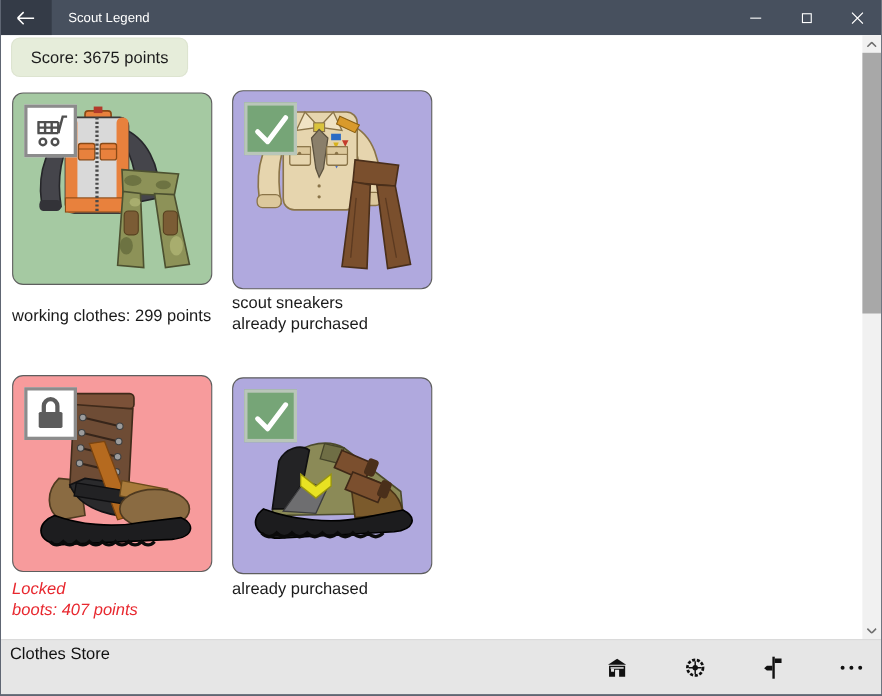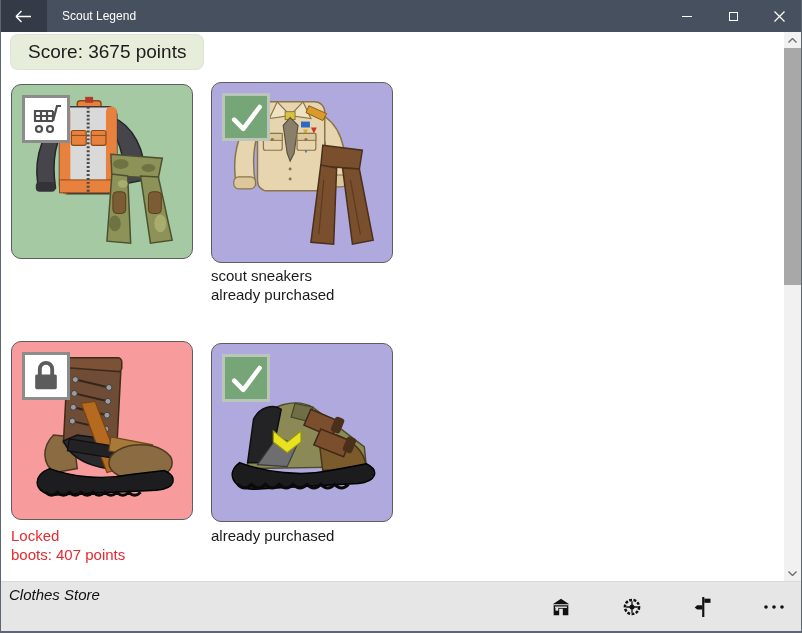--- a/index.html
+++ b/index.html
@@ -14,48 +14,48 @@
   .back-btn{ width:47px; height:32px; background:#343b47; display:flex; align-items:center; justify-content:center; cursor:pointer; }
   .title-text{ color:#ffffff; font-size:12px; line-height:32px; margin-left:15px; flex:1; white-space:nowrap; }
   .win-controls{ display:flex; }
   .win-btn{ width:46px; height:32px; display:flex; align-items:center; justify-content:center; cursor:pointer; }
   .min-glyph{ width:10px; height:1px; background:#ffffff; }
   .max-glyph{ width:9px; height:9px; border:1px solid #ffffff; }
   
   .content{ position:absolute; top:32px; left:0; right:0; height:549px; background:#ffffff; }
   .score-badge{
     position:absolute; left:10px; top:3px; height:34px; padding:0 17px;
-    background:#e6edda; border-radius:7px; font-size:19px; color:#1c1c1c;
+    background:#e6edda; border-radius:7px; font-size:15px; color:#1c1c1c;
     display:flex; align-items:center; box-shadow:0 0 0 1px #dde4d0;
   }
   .card{
     position:absolute; width:182px; border:1px solid #5e5e5e; border-radius:10px; cursor:pointer;
   }
   .card-1{ left:10px; top:52px;  height:175px; }
   .card-2{ left:210px; top:50px; height:181px; }
   .card-3{ left:10px; top:309px; height:179px; }
   .card-4{ left:210px; top:311px; height:179px; }
   .badge-box{
     position:absolute; left:10px; top:10px; width:48px; height:48px;
     background:#ffffff; border:3px solid #8c8c8c; display:flex; align-items:center; justify-content:center;
   }
   .badge-check{ border:3px solid #b9c6b9; background:#76a577; }
   .card-art{ position:absolute; left:0; top:0; width:100%; height:100%; }
   .caption{ position:absolute; font-size:15px; line-height:19px; color:#1a1a1a; white-space:nowrap; }
   .caption-1{ left:10px; top:246px; }
   .caption-2{ left:210px; top:234px; }
-  .caption-3{ left:10px; top:494px; }
+  .caption-3{ left:10px; top:494px;font-style:italic; }
   .caption-4{ left:210px; top:494px; }
   
   .scrollbar{ position:absolute; top:0; right:0; width:17px; height:549px; background:#f1f1f1; }
   .scroll-arrow{ position:absolute; left:0; width:17px; height:16px; display:flex; align-items:center; justify-content:center; cursor:pointer; }
   .scroll-up{ top:0; } .scroll-down{ bottom:0; }
   .scroll-thumb{ position:absolute; left:0; top:16px; width:17px; height:237px; background:#a8a8a8; cursor:pointer; }
   
-  .appbar{ position:absolute; left:0; right:0; bottom:0; height:50px; background:#e6e6e6; border-top:1px solid #d9d9d9;font-style:italic; }
+  .appbar{ position:absolute; left:0; right:0; bottom:0; height:50px; background:#e6e6e6; border-top:1px solid #d9d9d9; }
   .appbar-label{ position:absolute; left:8px; top:4px; font-size:15px; color:#111111; }
   .appbar-icons{ position:absolute; right:14px; top:0; height:100%; display:flex; align-items:center; gap:45px; }
   .icon-btn{ display:flex; align-items:center; justify-content:center; cursor:pointer; width:26px; height:26px; }
 </style>
 </head>
 <body>
 
 <div class="window">
 
   <div class="titlebar">
@@ -238,20 +238,23 @@
         <path d="M28 118 C14 128 20 144 42 145 L148 139 C166 137 170 126 156 119 L120 126 C90 132 54 128 28 118 Z" fill="#1c1c1e" stroke="#000000" stroke-width="1.5"></path>
         <path d="M26 140 q7 7 14 0 q7 7 14 0 q7 7 14 0 q7 7 14 0 q7 7 14 0 q7 7 14 0 q7 7 14 0 q7 7 14 0" fill="none" stroke="#0a0a0a" stroke-width="3"></path>
       </svg>
       <div class="badge-box badge-check" style="background: rgb(118, 165, 119);">
         <svg width="40" height="40" viewBox="0 0 44 44">
           <polyline points="9,25 19,35 37,11" fill="none" stroke="#ffffff" stroke-width="5" stroke-linecap="round" stroke-linejoin="round"></polyline>
         </svg>
       </div>
     </div>
 
+    <div class="caption caption-1">
+      <div>working clothes: 299 points</div>
+    </div>
     <div class="caption caption-2">
       <div>scout sneakers</div>
       <div>already purchased</div>
     </div>
     <div class="caption caption-3" style="color: rgb(232, 40, 47);">
       <div>Locked</div>
       <div>boots: 407 points</div>
     </div>
     <div class="caption caption-4">
       <div>already purchased</div>

